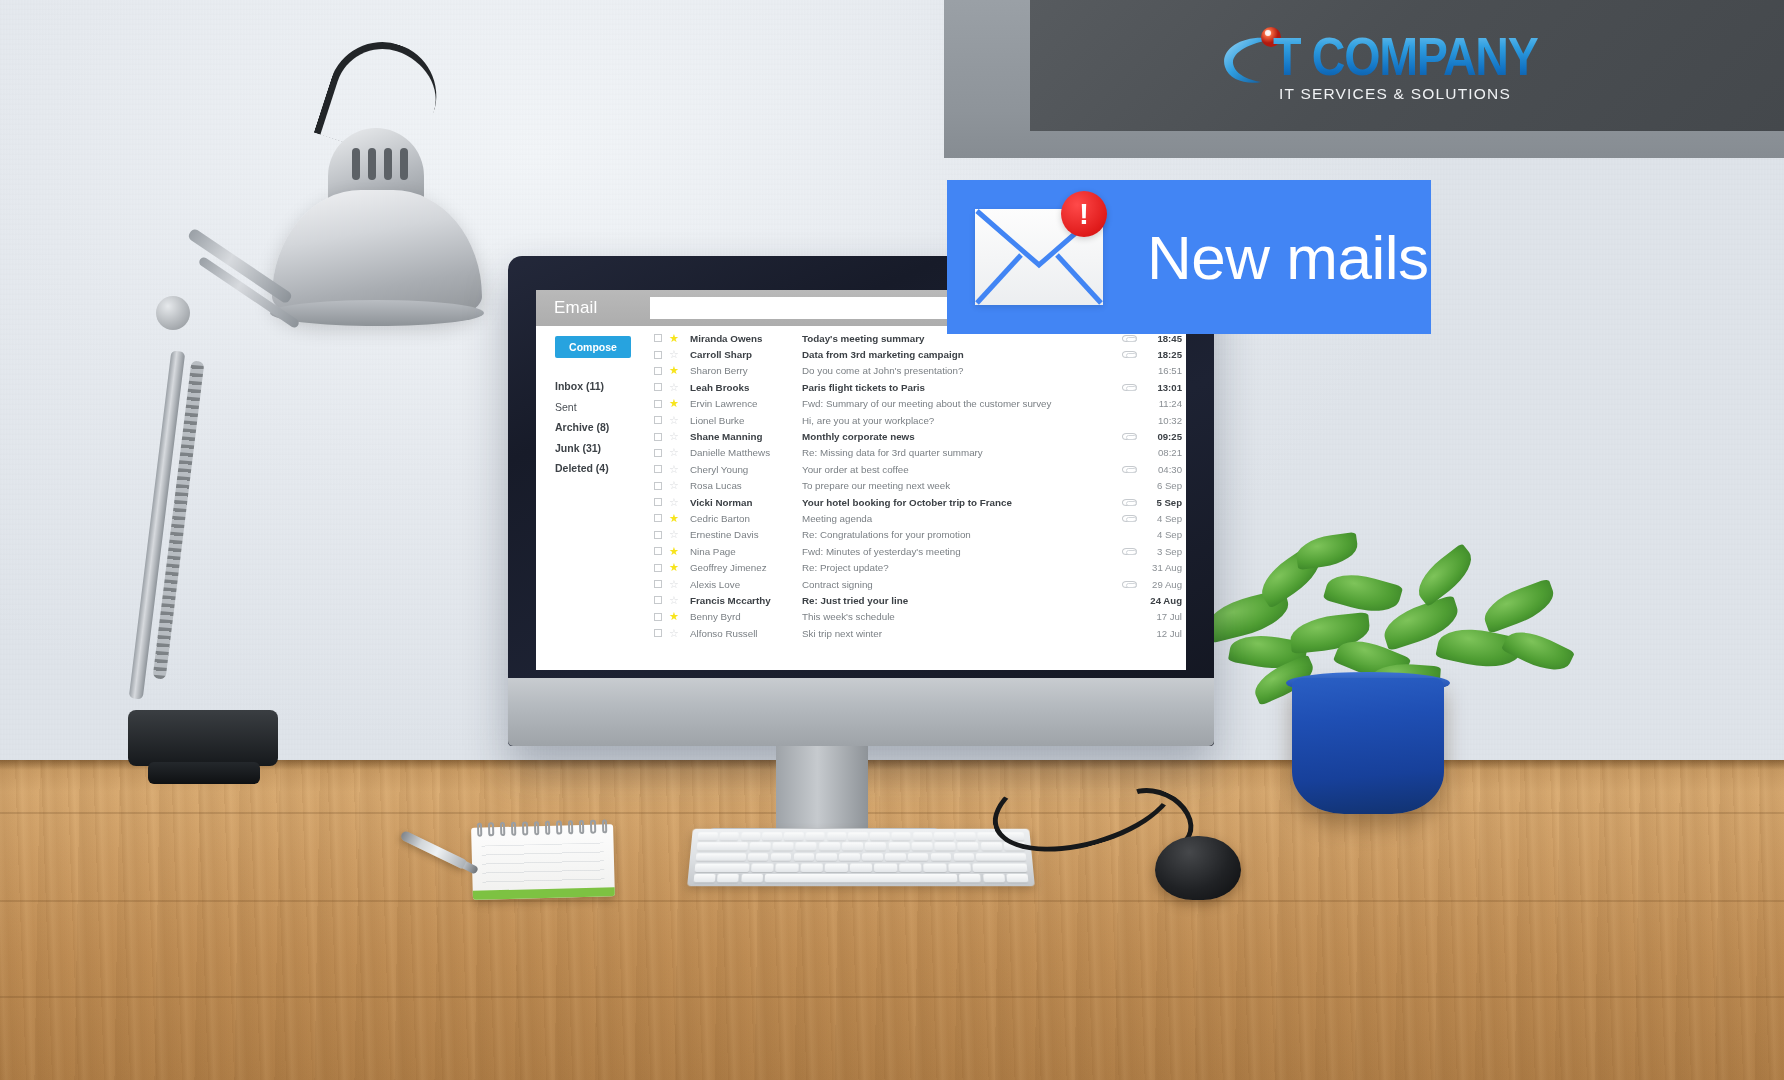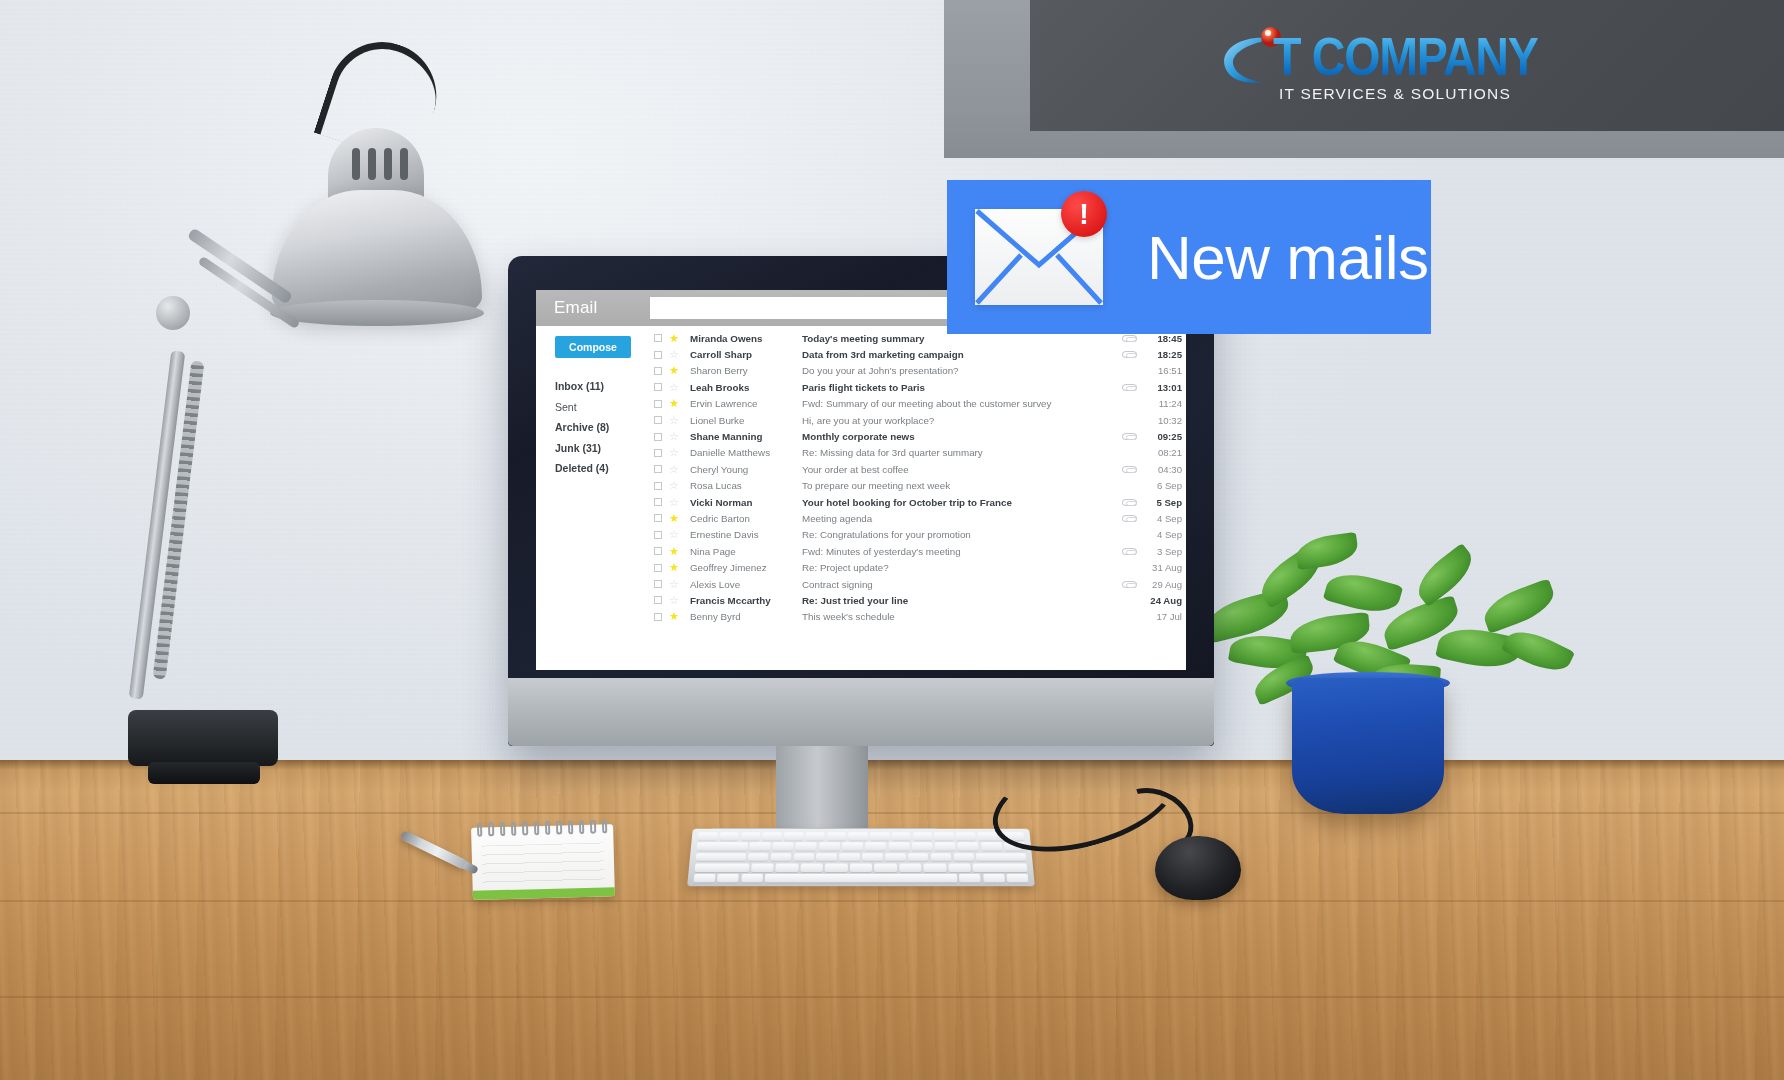--- a/index.html
+++ b/index.html
@@ -421,21 +421,21 @@
                 <span class="star"><span class="s">☆</span></span>
                 <span class="sender">Carroll Sharp</span>
                 <span class="subject">Data from 3rd marketing campaign</span>
                 <span class="clip"><span class="clip-glyph"></span></span>
                 <span class="time">18:25</span>
               </div>
               <div class="mailrow">
                 <span class="cb"></span>
                 <span class="star on"><span class="s">★</span></span>
                 <span class="sender">Sharon Berry</span>
-                <span class="subject">Do you your at John's presentation?</span>
+                <span class="subject">Do you come at John's presentation?</span>
                 <span class="clip"></span>
                 <span class="time">16:51</span>
               </div>
               <div class="mailrow unread">
                 <span class="cb"></span>
                 <span class="star"><span class="s">☆</span></span>
                 <span class="sender">Leah Brooks</span>
                 <span class="subject">Paris flight tickets to Paris</span>
                 <span class="clip"><span class="clip-glyph"></span></span>
                 <span class="time">13:01</span>
@@ -544,20 +544,28 @@
                 <span class="clip"></span>
                 <span class="time">24 Aug</span>
               </div>
               <div class="mailrow">
                 <span class="cb"></span>
                 <span class="star on"><span class="s">★</span></span>
                 <span class="sender">Benny Byrd</span>
                 <span class="subject">This week's schedule</span>
                 <span class="clip"></span>
                 <span class="time">17 Jul</span>
+              </div>
+              <div class="mailrow">
+                <span class="cb"></span>
+                <span class="star"><span class="s">☆</span></span>
+                <span class="sender">Alfonso Russell</span>
+                <span class="subject">Ski trip next winter</span>
+                <span class="clip"></span>
+                <span class="time">12 Jul</span>
               </div>
             </div>
         </div>
       </div>
 
     </div>
     <div class="monitor-chin"></div>
   </div>
   <div class="monitor-stand-neck"></div>
   <div class="monitor-stand-foot"></div>

